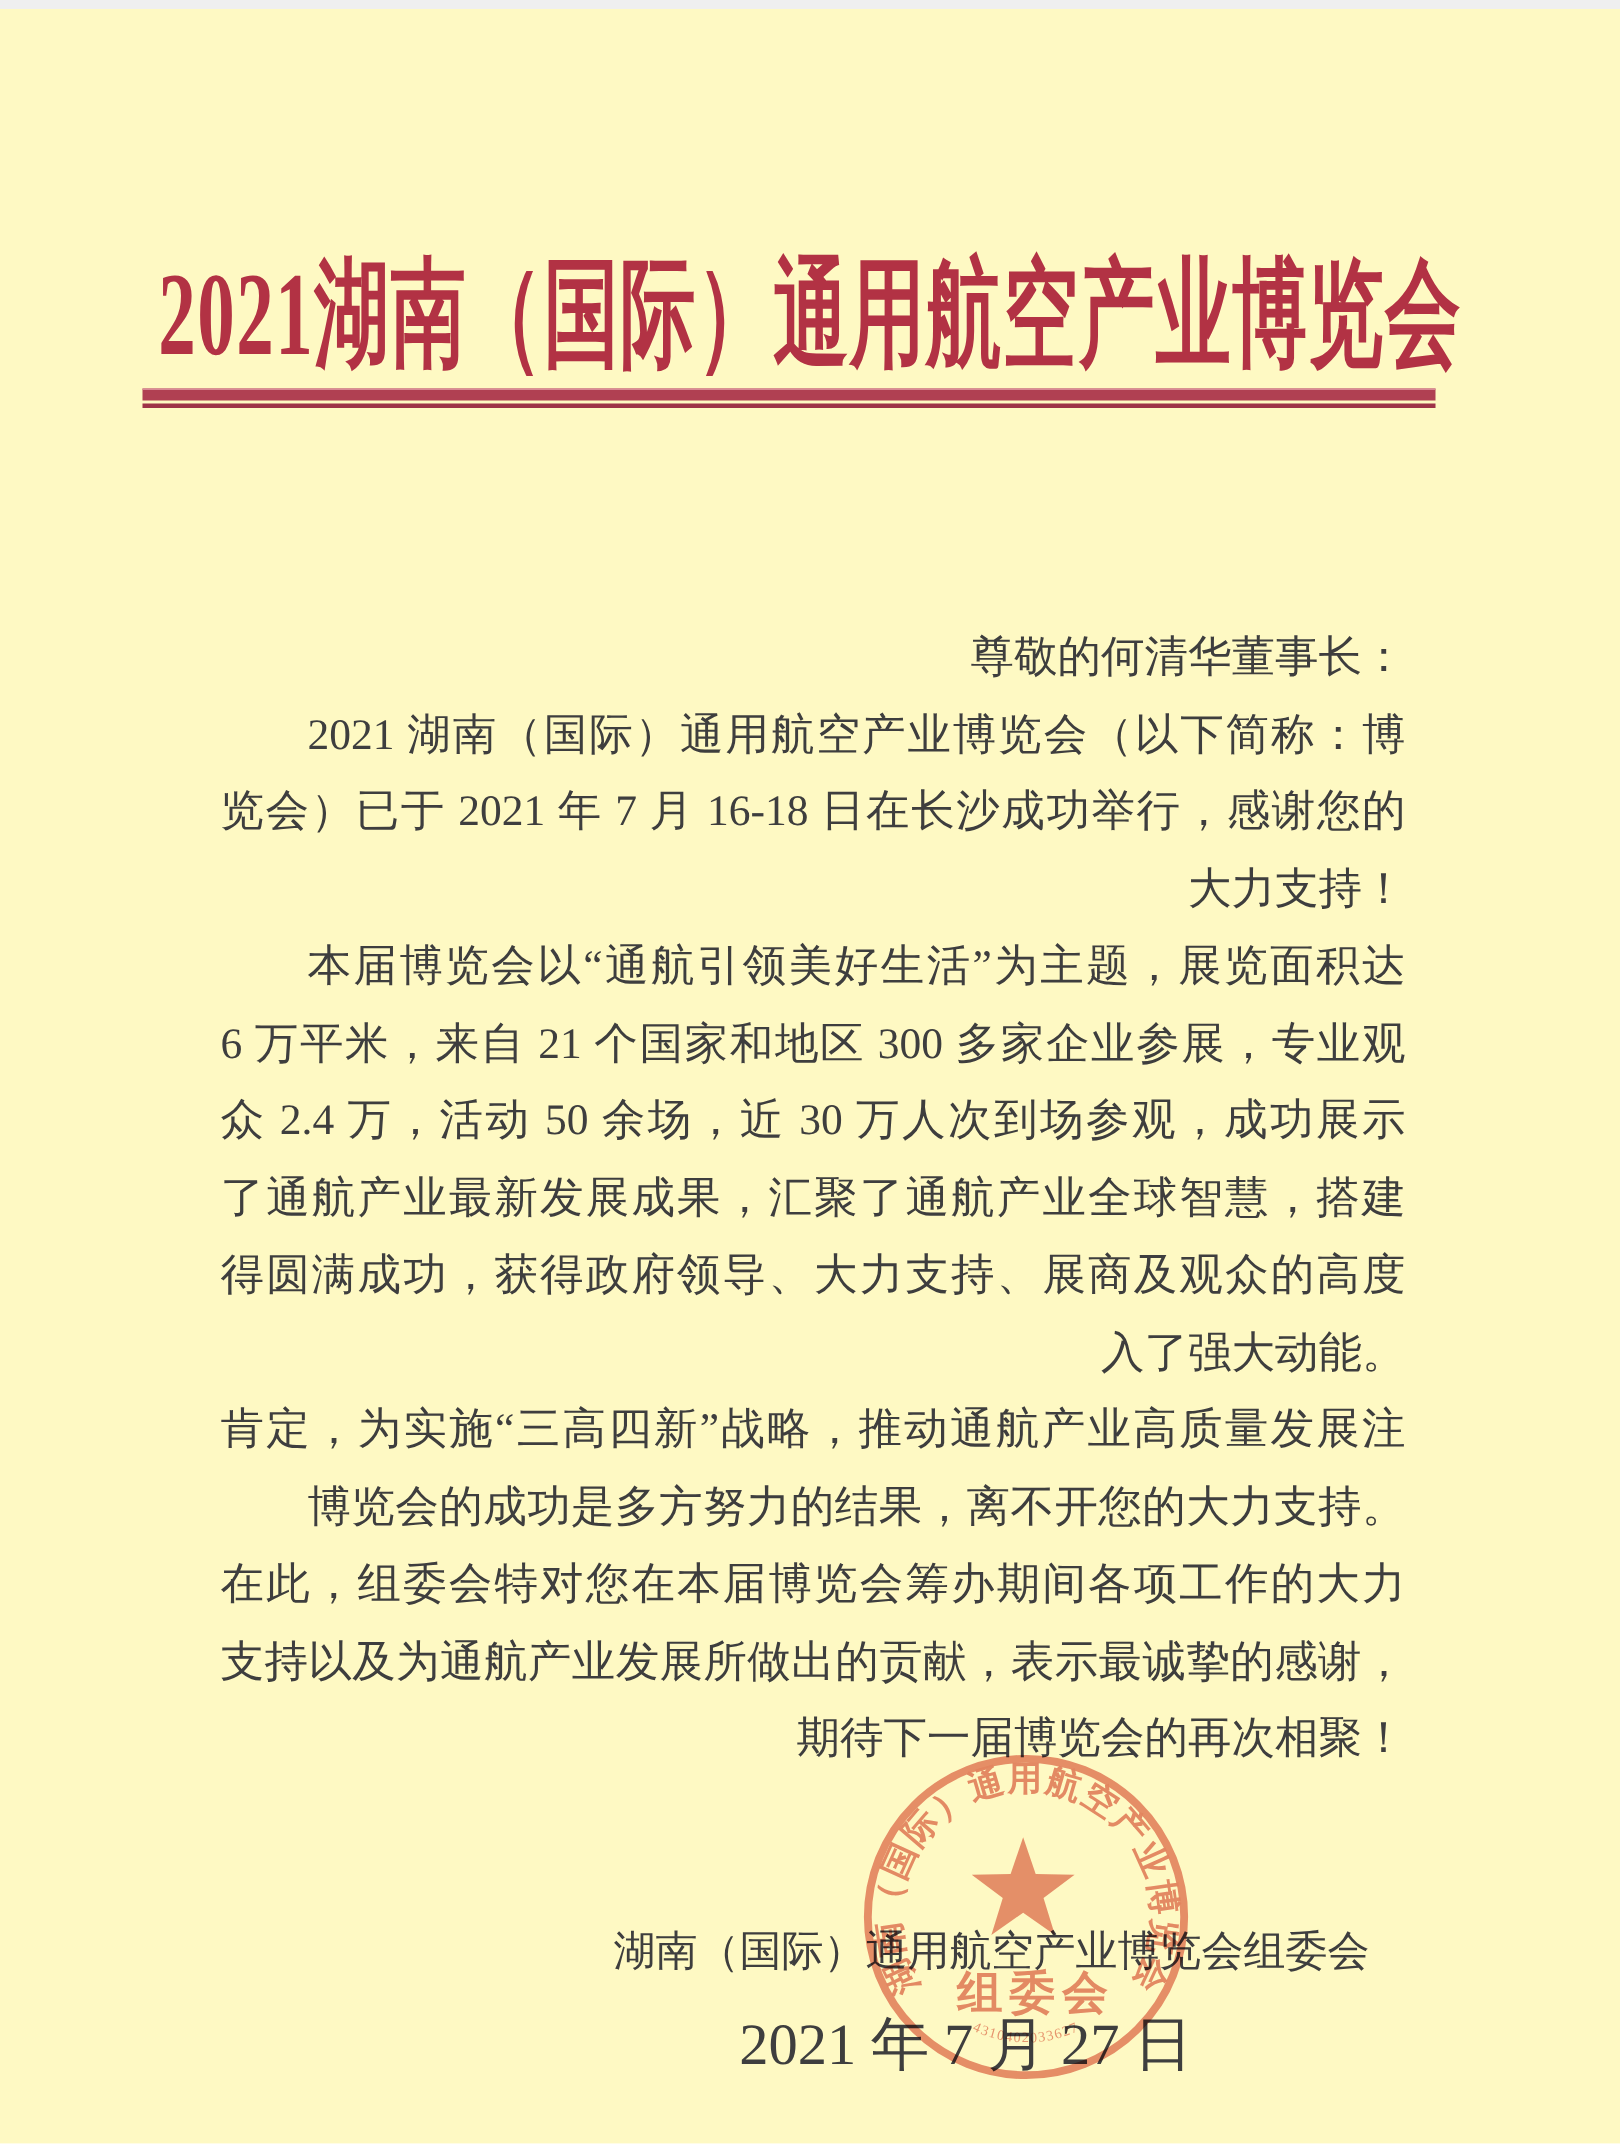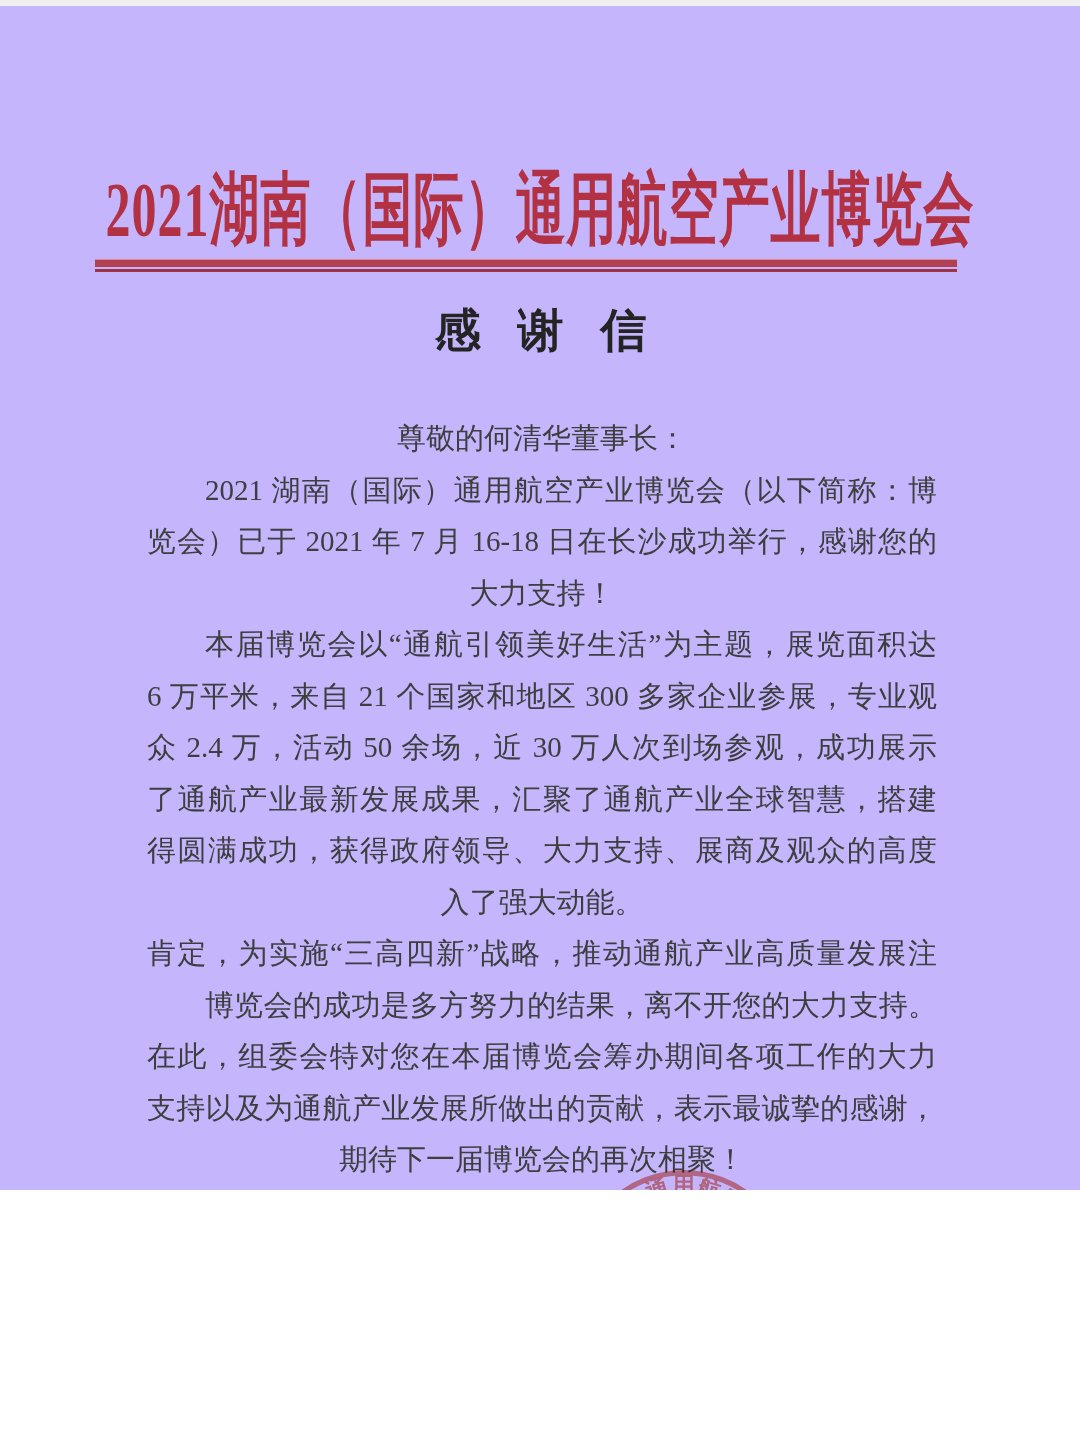--- a/index.html
+++ b/index.html
@@ -9,22 +9,22 @@
     --ink:#3e3e3e;
   }
   html,body{margin:0;padding:0;}
   body{
     background:#ffffff;
     font-family:"Liberation Serif","DejaVu Serif",serif;
   }
   .page{
     position:relative;
     width:1080px;
-    height:1190px;
-    background:#c4b5fd;
+    height:1429px;
+    background:#fef9c3;
     overflow:hidden;
   }
   .topstrip{
     position:absolute; top:0; left:0; right:0; height:6px;
     background:#efefef;
   }
   .title{
     position:absolute; top:157px; left:0; right:0;
     margin:0;
     text-align:center;
@@ -57,21 +57,21 @@
     color:var(--ink);
   }
   .line{
     height:51.5px;
     line-height:51.5px;
     font-size:29px;
     overflow:hidden;
     white-space:normal;
   }
   .line.full{ text-align:justify; text-align-last:justify; }
-  .line.last{ text-align:center; }
+  .line.last{ text-align:right; }
   .line.ind{ padding-left:58px; }
   .signature{
     position:absolute; top:1282px; left:0; right:0;
     text-align:right;
     padding-right:167px;
     font-size:28px;
     color:var(--ink);
   }
   .date{
     position:absolute; top:1336px; left:0; right:0;
@@ -99,21 +99,20 @@
   <div class="topstrip"></div>
 
   <h1 class="title">2021湖南（国际）通用航空产业博览会</h1>
 
   <div class="rule">
     <div class="thick"></div>
     <div class="gap"></div>
     <div class="thin"></div>
   </div>
 
-  <h2 class="heading">感谢信</h2>
 
   <div class="body">
     <div class="line last">尊敬的何清华董事长：</div>
     <div class="line ind full">2021 湖南（国际）通用航空产业博览会（以下简称：博</div>
     <div class="line full">览会）已于 2021 年 7 月 16-18 日在长沙成功举行，感谢您的</div>
     <div class="line last">大力支持！</div>
     <div class="line ind full">本届博览会以“通航引领美好生活”为主题，展览面积达</div>
     <div class="line full">6 万平米，来自 21 个国家和地区 300 多家企业参展，专业观</div>
     <div class="line full">众 2.4 万，活动 50 余场，近 30 万人次到场参观，成功展示</div>
     <div class="line full">了通航产业最新发展成果，汇聚了通航产业全球智慧，搭建</div>

